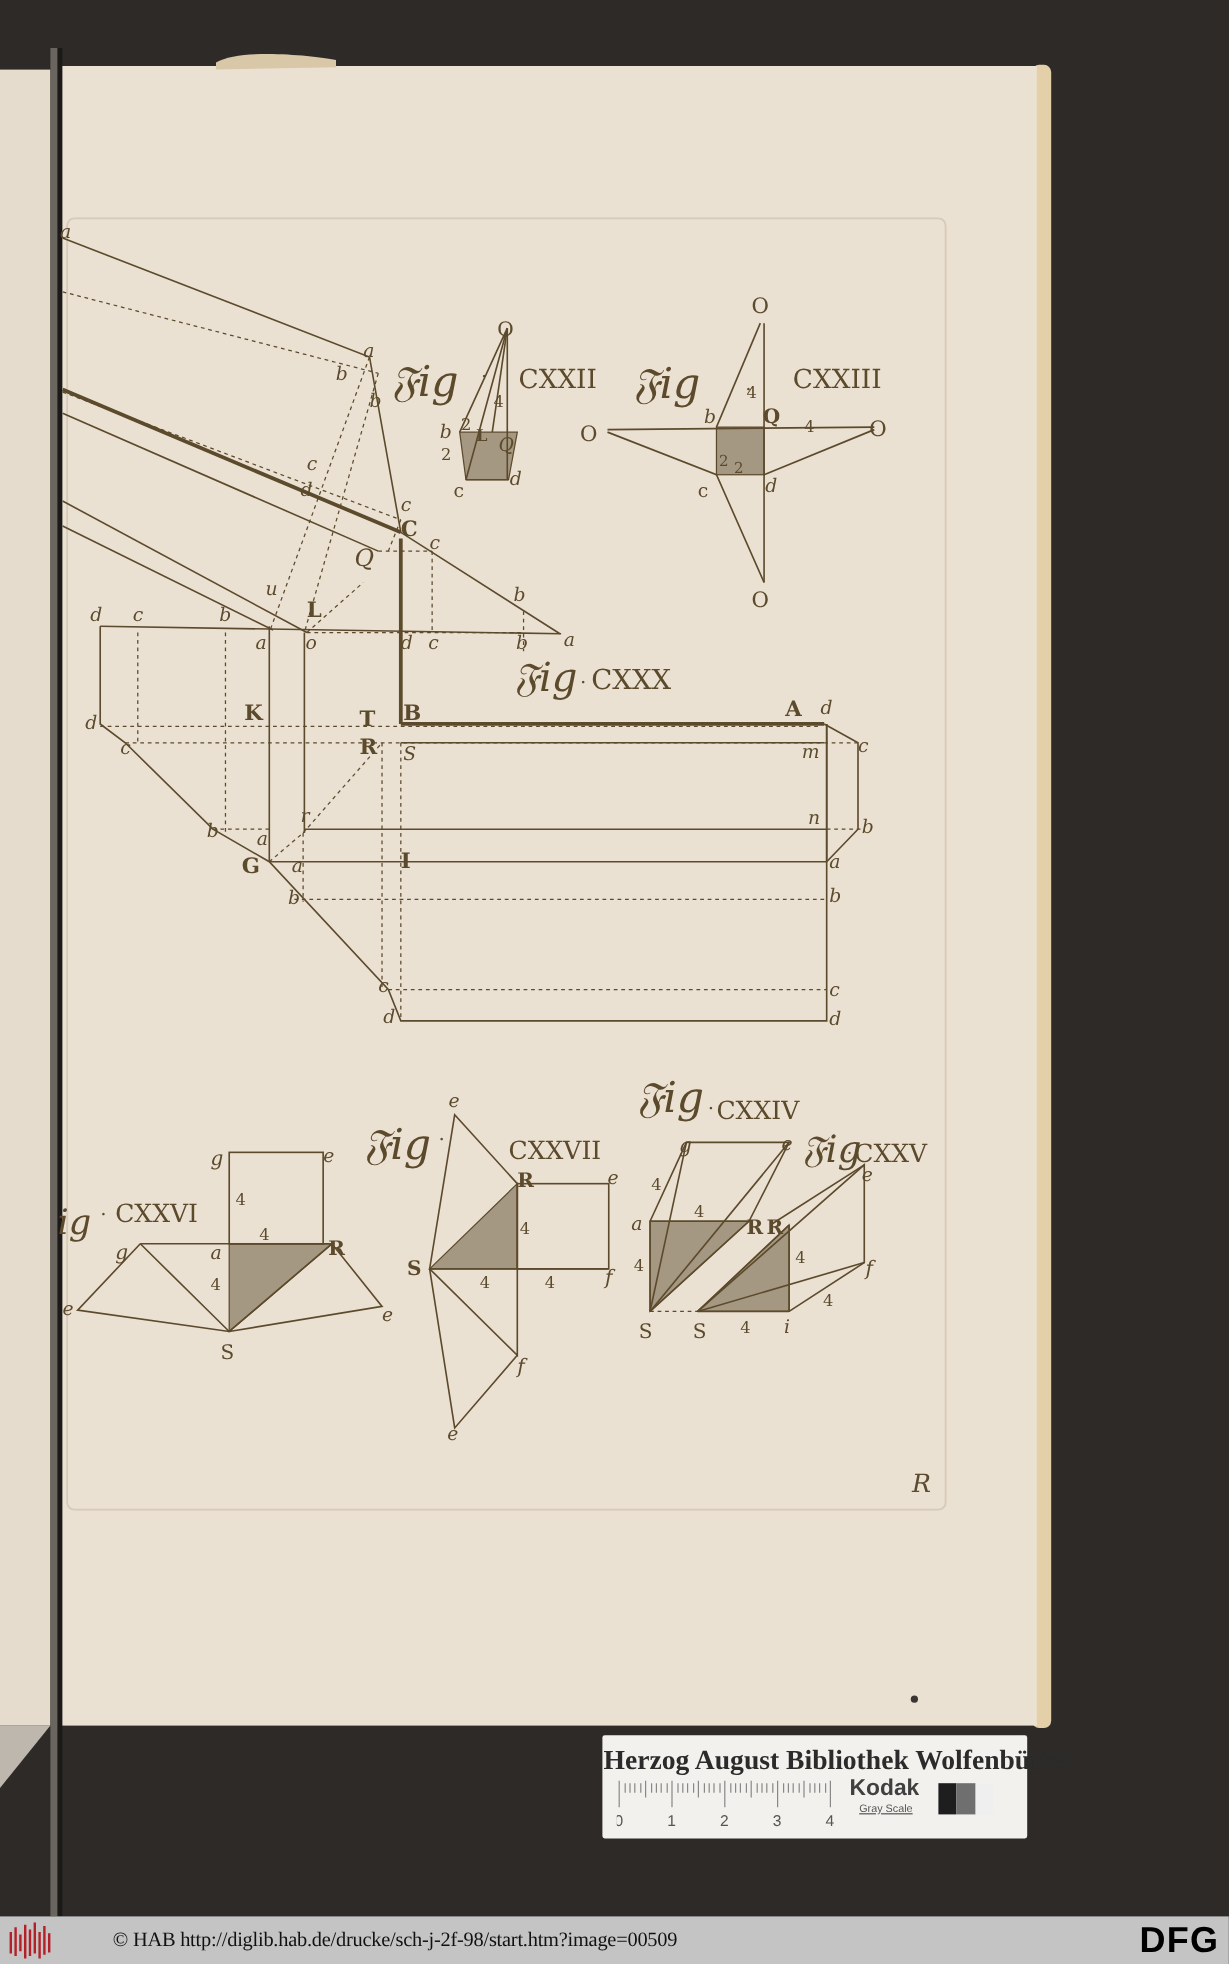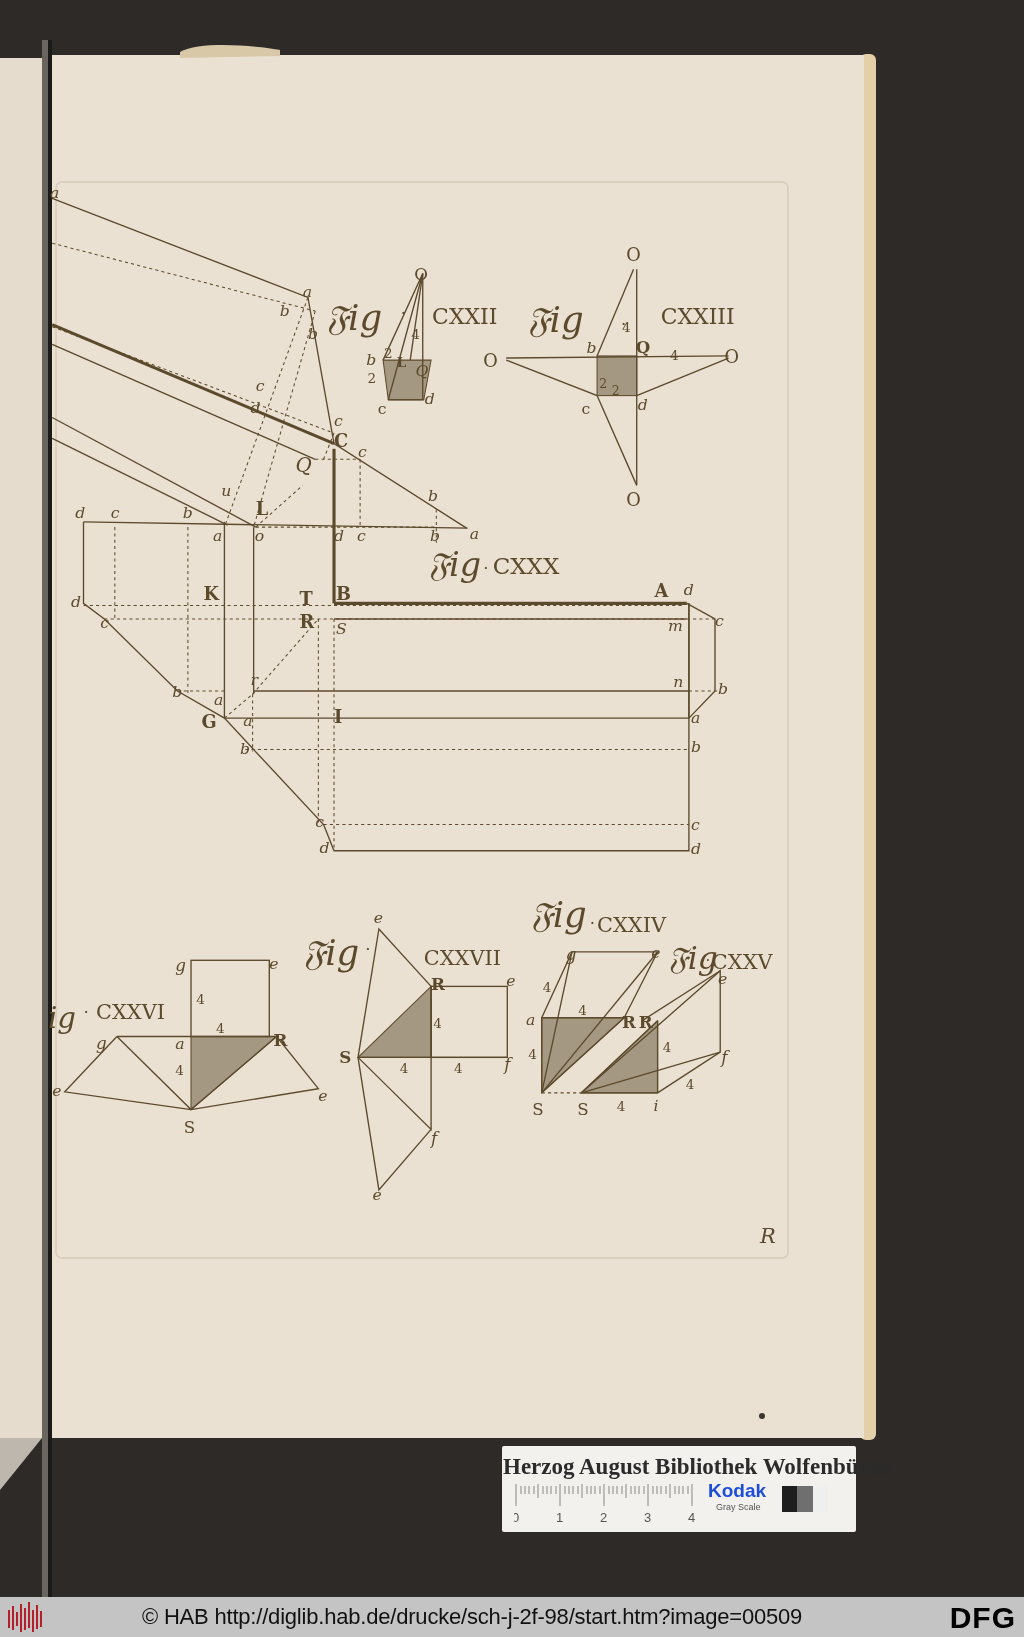--- a/index.html
+++ b/index.html
@@ -1,26 +1,26 @@
 <!DOCTYPE html>
 <html><head>
 <meta charset="utf-8">
 <style>
   html, body { margin:0; padding:0; background:#2d2a27; }
   body { width:1024px; height:1637px; position:relative; overflow:hidden; font-family:"DejaVu Serif", serif; }
   #scene { position:absolute; left:0; top:0; width:1024px; height:1597px; }
   .footer { position:absolute; left:0; top:1597px; width:1024px; height:40px; background:#c4c4c4; display:flex; align-items:center; }
   .footer .logo { width:40px; height:34px; margin-left:6px; }
-  .footer .credit { font-family:Liberation Sans, sans-serif; font-size:22px; color:#111; margin-left:96px; letter-spacing:-0.2px; white-space:nowrap; }
+  .footer .credit { font-family:Liberation Serif, serif; font-size:17px; color:#111; margin-left:48px; letter-spacing:-0.2px; white-space:nowrap; }
   .footer .dfg { position:absolute; right:8px; top:4px; font-family:"Liberation Sans", sans-serif; font-weight:bold; font-size:30px; color:#000000; letter-spacing:1px; }
   .card { position:absolute; left:502px; top:1446px; width:354px; height:86px; background:#f3f1ee; border-radius:2px; }
   .card .title { position:absolute; left:1px; top:8px; font-family:"Liberation Serif", serif; font-weight:bold; font-size:23px; color:#2b2b2b; white-space:nowrap; }
   .card .ruler { position:absolute; left:12px; top:36px; width:185px; height:44px; }
-  .card .kodak { position:absolute; left:206px; top:34px; font-family:"Liberation Sans", sans-serif; font-weight:bold; font-size:19px; color:#1d4ed8;text-align:center; }
-  .card .gray { position:absolute; left:214px; top:56px; font-family:"Liberation Sans", sans-serif; font-size:9px; color:#555; }
+  .card .kodak { position:absolute; left:206px; top:34px; font-family:"Liberation Sans", sans-serif; font-weight:bold; font-size:19px; color:#404040;text-align:center; }
+  .card .gray { position:absolute; left:214px; top:56px; font-family:"Liberation Sans", sans-serif; font-size:9px; color:#555;text-decoration:underline; }
   .card .patch { position:absolute; left:280px; top:40px; width:46px; height:26px; display:flex; }
   .card .patch span { flex:1; }
   .sig { position:absolute; left:760px; top:1224px; font-family:"DejaVu Serif", serif; font-style:italic; font-size:21px; color:#5a4a30; }
 </style>
 </head>
 <body>
 
 <svg id="scene" viewBox="0 0 1024 1597" xmlns="http://www.w3.org/2000/svg">
   <rect x="0" y="0" width="1024" height="1597" fill="#2d2a27"></rect>
 

